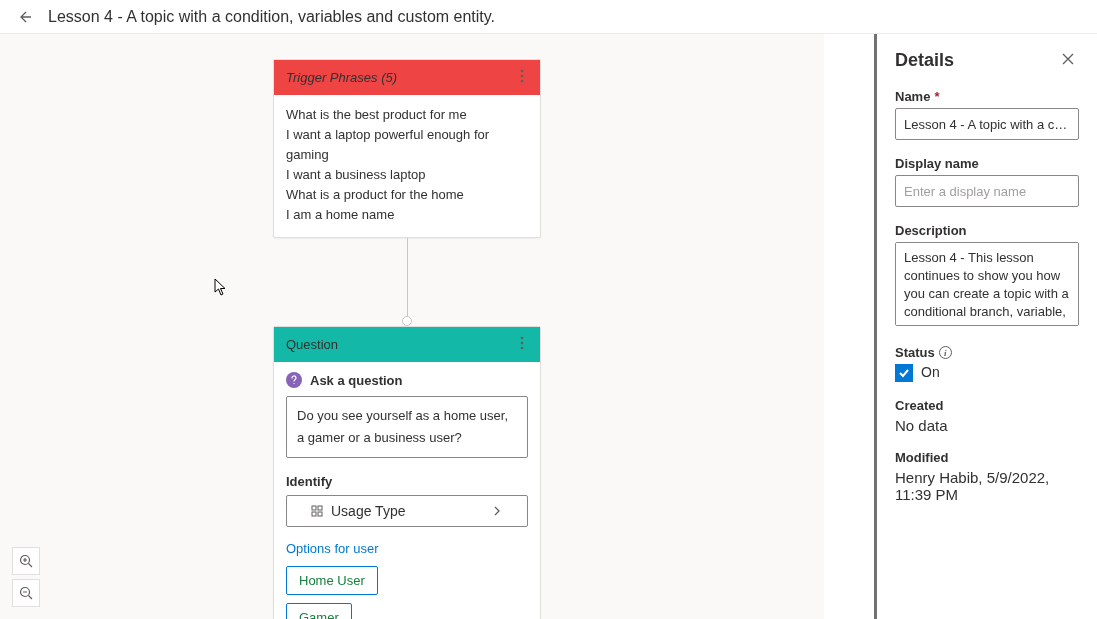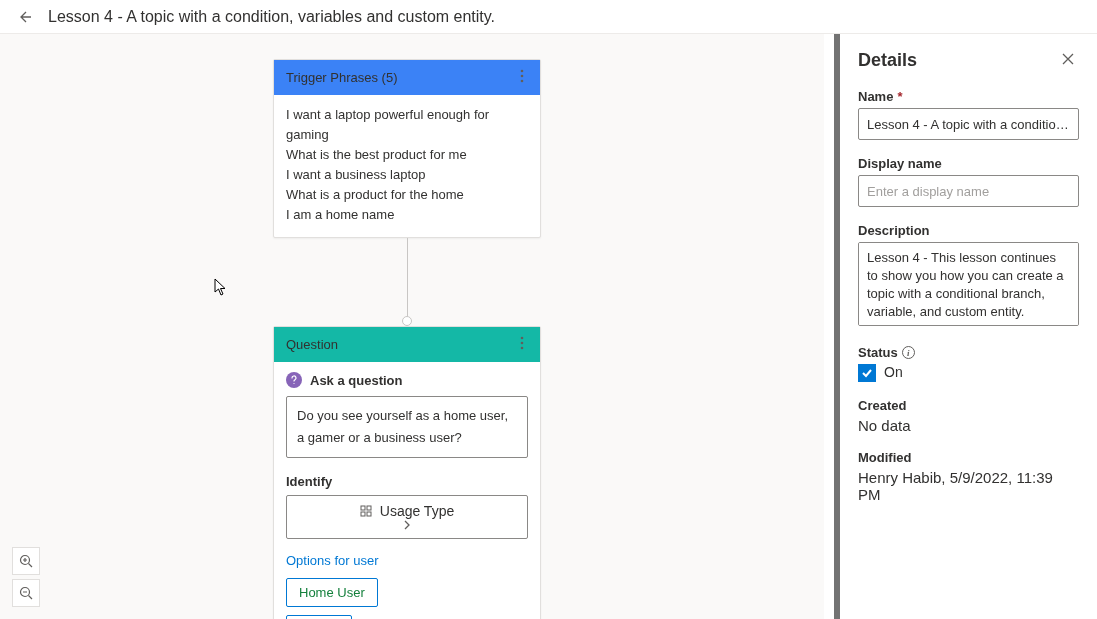--- a/index.html
+++ b/index.html
@@ -62,21 +62,21 @@
     box-shadow: 0 1px 2px rgba(0,0,0,0.05);
     margin-bottom: 0;
   }
   .node-header {
     display: flex;
     align-items: center;
     justify-content: space-between;
     padding: 9px 12px;
     font-size: 13px;
   }
-  .trigger-header { background: #3b82f6; }
+  .trigger-header { background: #ef4444; font-style: italic; }
   .question-header { background: #14b8a6; justify-content: space-between; }
   .more-icon { color: #605e5c; cursor: pointer; padding: 0 4px; }
   .node-body {
     padding: 10px 12px 12px;
     font-size: 13px;
     color: #323130;
   }
   .phrase { line-height: 20px; }
 
   .connector-wrap {
@@ -126,27 +126,26 @@
   }
   .identify-label {
     padding: 4px 12px 6px;
     font-size:13px;
     font-weight:600;
   }
   .identify-select {
     margin: 0 12px 12px;
     border:1px solid #8a8886;
     border-radius:2px;
-    padding:7px 16px;
+    padding:7px 24px;
     display:flex;
     align-items:center;
     justify-content:space-between;
     cursor:pointer;
     background:#fff;
-    flex-direction:column;
   }
   .identify-select .lefticons{display:flex;align-items:center;gap:8px;}
   .identify-select svg{width:12px;height:12px;color:#605e5c;}
   .options-link {
     padding: 2px 12px 10px;
     color:#0078d4;
     font-size:13px;
     cursor:pointer;
   }
   .chips {
@@ -192,24 +191,24 @@
     top:244px;
     width:14px;height:18px;
     pointer-events:none;
   }
 
   
   .details {
     position:absolute;
     top:34px;
     right:0;
-    width:263px;
+    width:223px;
     bottom:0;
     background:#fff;
-    border-left:6px solid #737373;
+    border-left:3px solid #737373;
     padding:14px 18px;
     overflow-y:auto;
   }
   .details-head {
     display:flex;
     align-items:center;
     justify-content:space-between;
     margin-bottom:16px;
   }
   .details-head h2 {
@@ -281,22 +280,22 @@
         <span>Trigger Phrases (5)</span>
         <span class="more-icon">
           <svg width="4" height="14" viewBox="0 0 4 14">
               <circle cx="2" cy="2" r="1.3" fill="#605e5c"></circle>
               <circle cx="2" cy="7" r="1.3" fill="#605e5c"></circle>
               <circle cx="2" cy="12" r="1.3" fill="#605e5c"></circle>
             </svg>
         </span>
       </div>
       <div class="node-body">
+        <div class="phrase">What is the best product for me</div>
         <div class="phrase">I want a laptop powerful enough for gaming</div>
-        <div class="phrase">What is the best product for me</div>
         <div class="phrase">I want a business laptop</div>
         <div class="phrase">What is a product for the home</div>
         <div class="phrase">I am a home name</div>
       </div>
     </div>
 
     <div class="connector-wrap">
       <div class="connector-line"></div>
       <div class="connector-dot"></div>
     </div>

